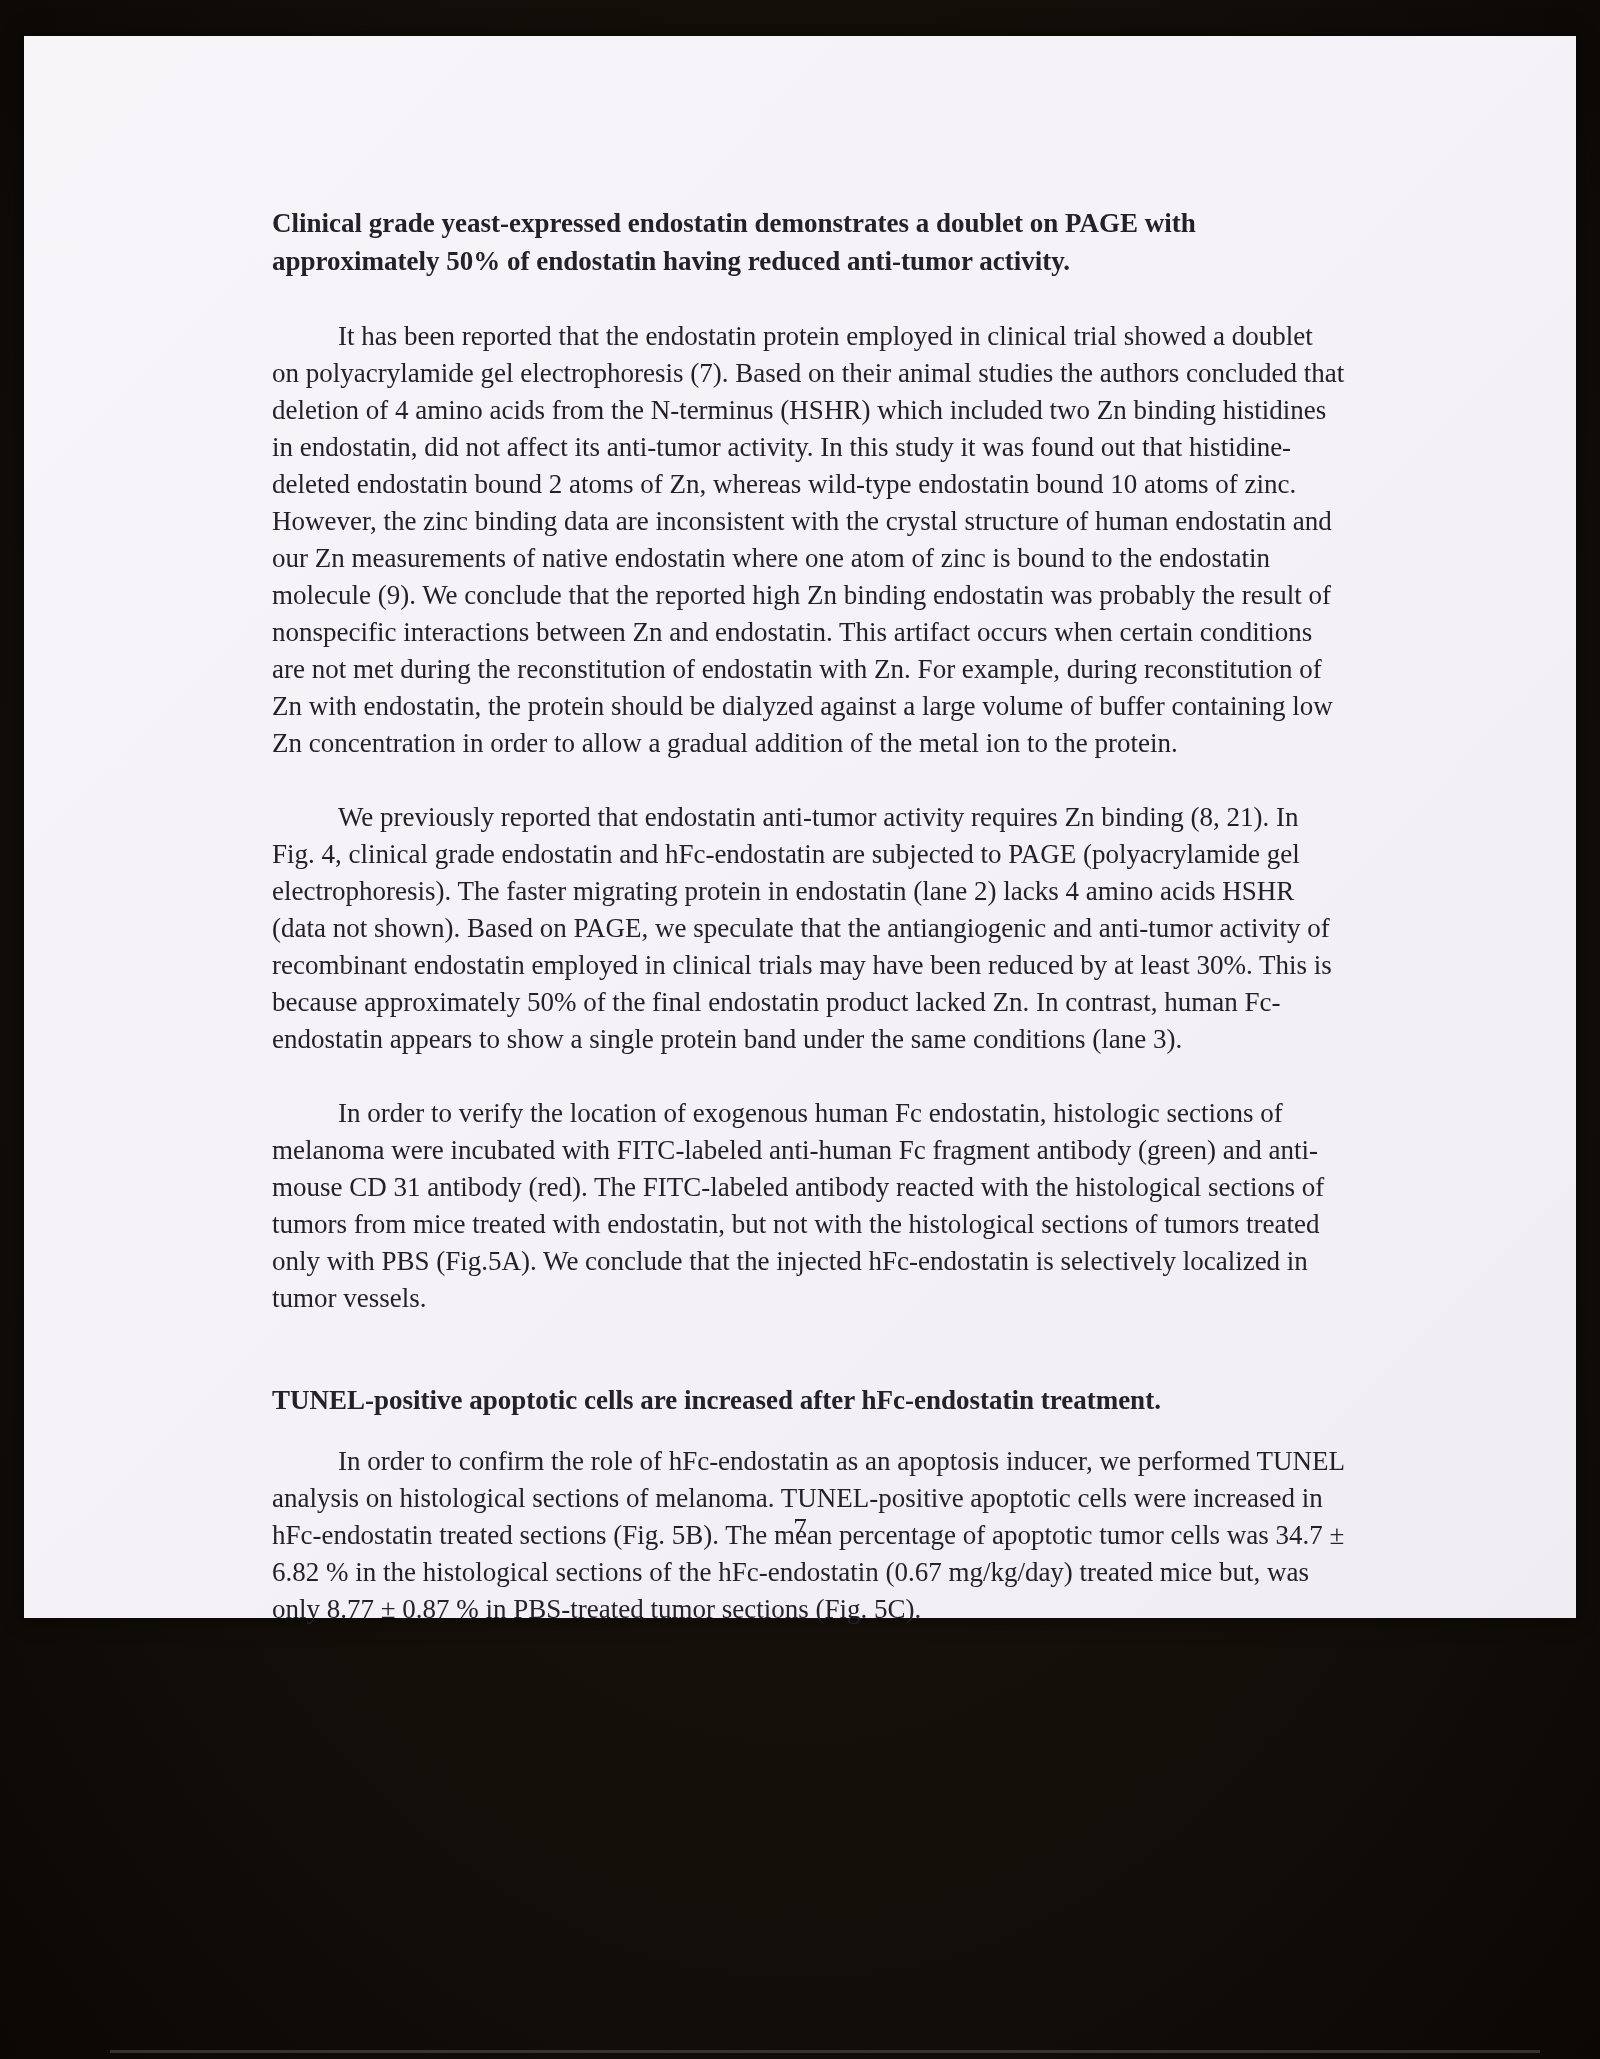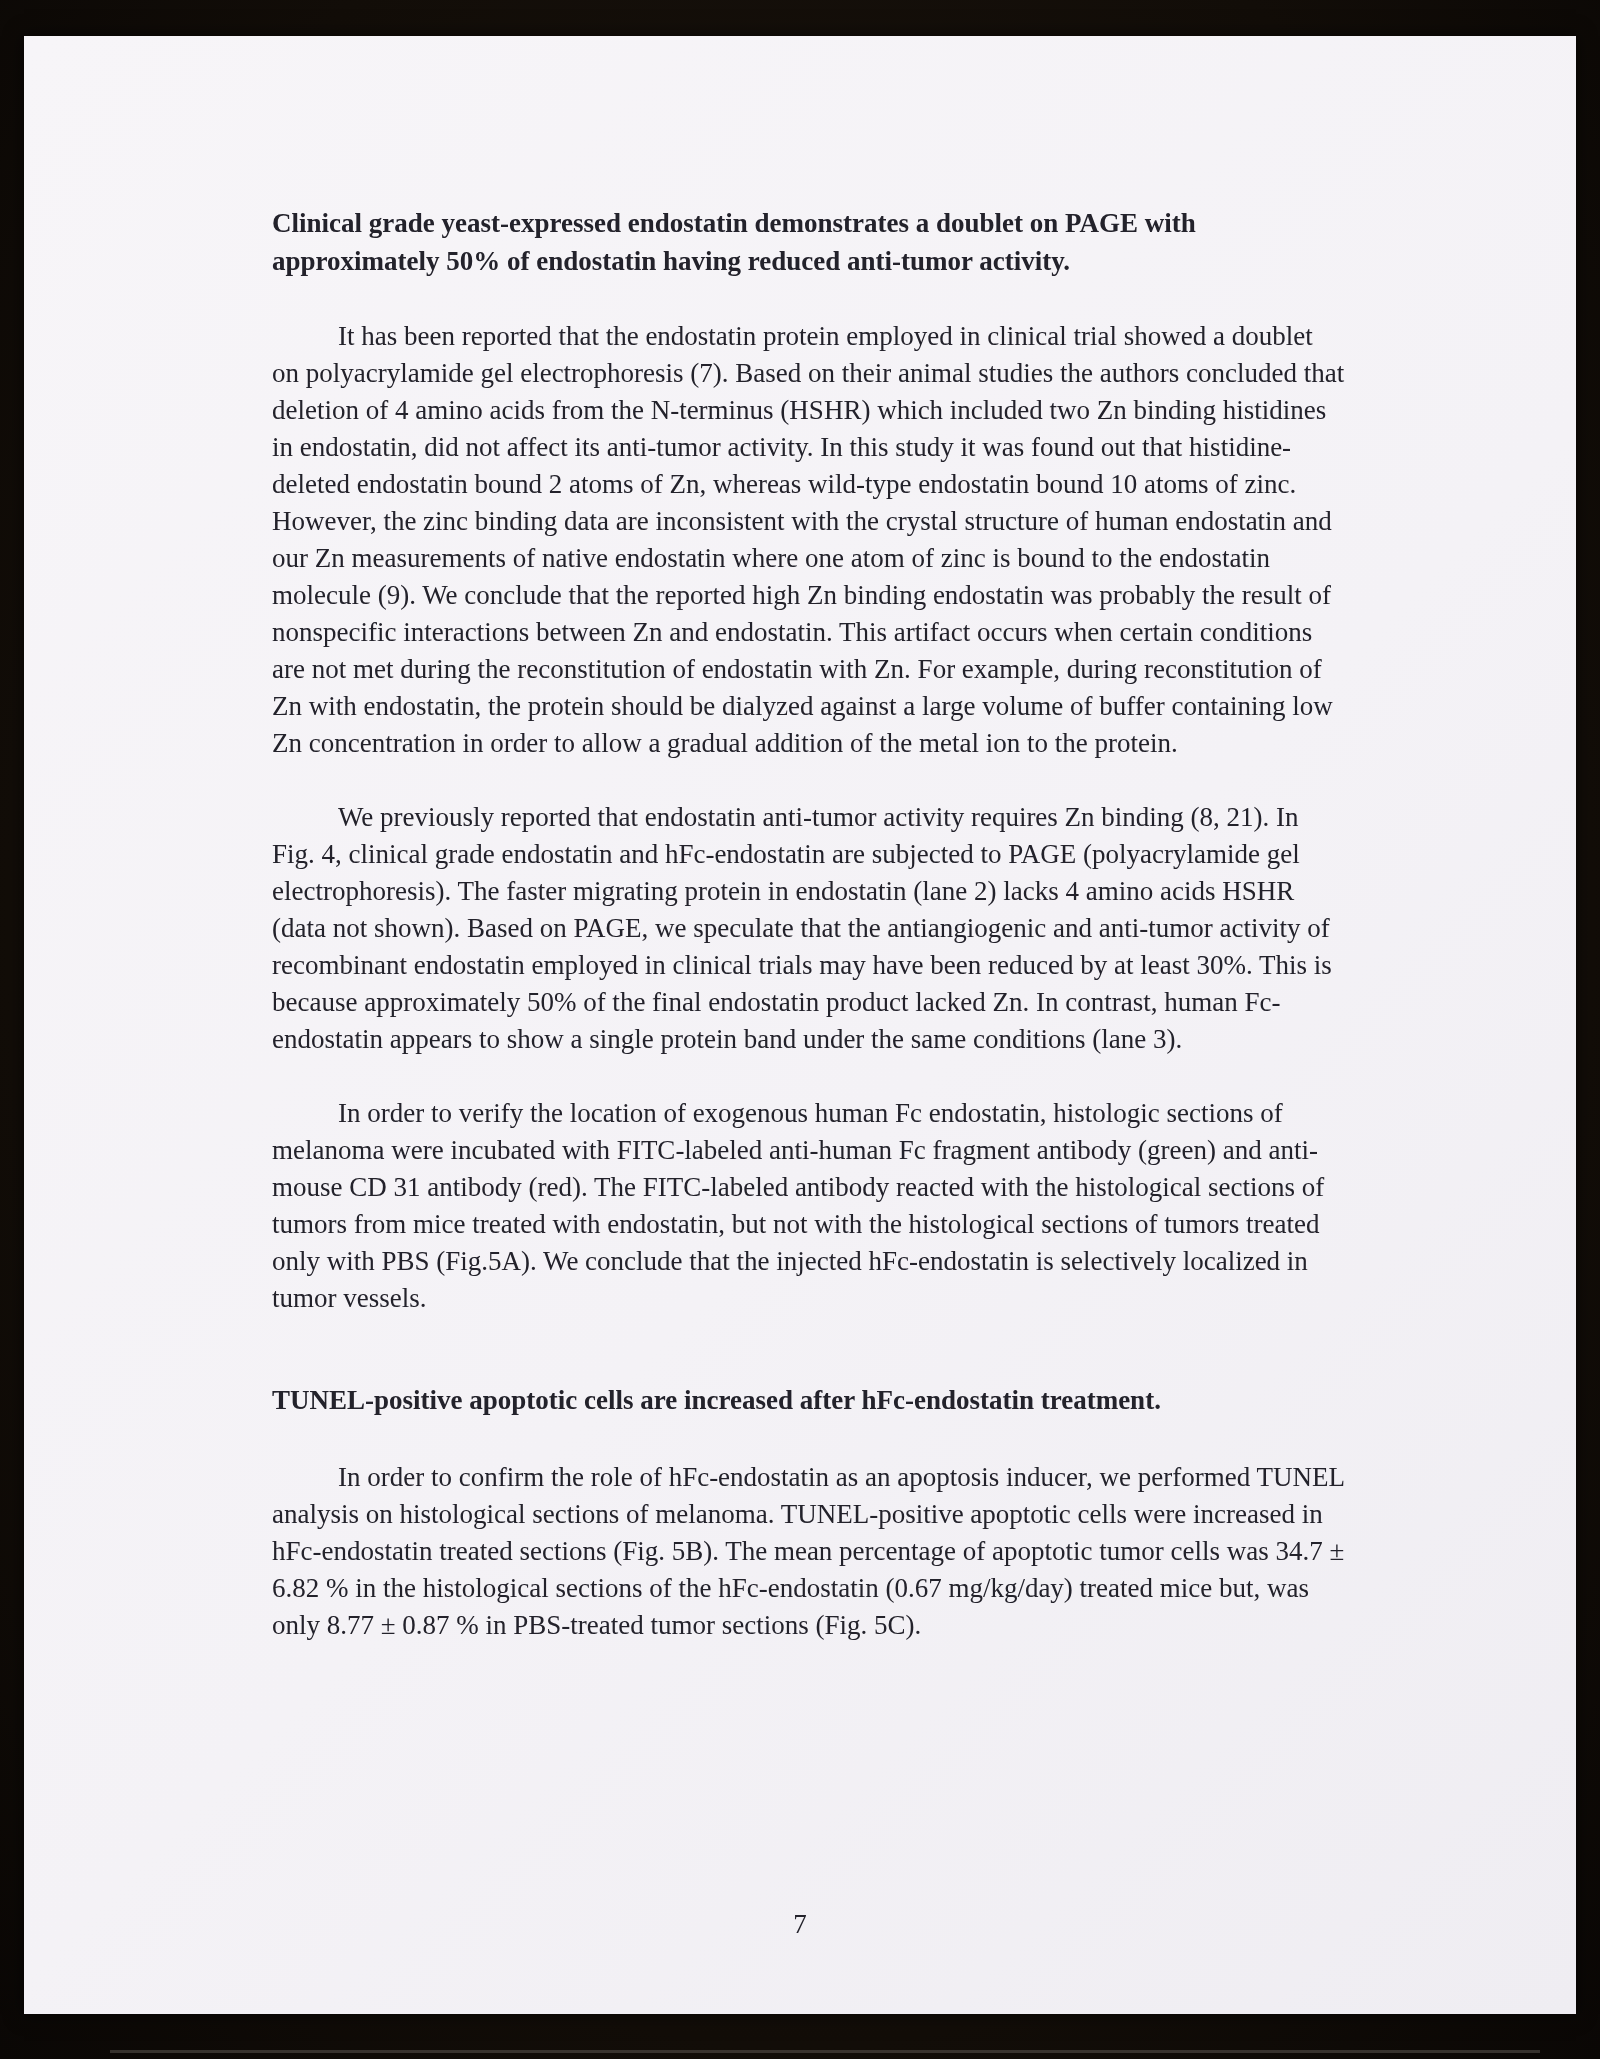--- a/index.html
+++ b/index.html
@@ -17,41 +17,41 @@
     position: relative;
     width: 1600px;
     height: 2059px;
     background: radial-gradient(ellipse at 50% 45%, #1d1610 0%, #120d08 70%, #0a0705 100%);
   }
   .page {
     position: absolute;
     left: 24px;
     top: 36px;
     width: 1552px;
-    height: 1978px;
+    height: 1582px;
     background: linear-gradient(135deg, #f7f5f8 0%, #f4f2f6 55%, #efedf2 100%);
     box-shadow: 0 0 18px rgba(0,0,0,0.6);
     box-sizing: border-box;
     padding: 168px 214px 0 248px;
     color: #23222b;
   }
   .heading {
     font-size: 27px;
     line-height: 38px;
     font-weight: bold;
     margin: 0 0 38px 0;
     text-align: left;
   }
   .heading.h2 {
     margin-top: 18px;
     margin-bottom: 38px;
   }
   .heading.h3 {
     margin-top: 64px;
-    margin-bottom: 40px;
+    margin-bottom: 24px;
   }
   .para {
     font-size: 27px;
     line-height: 37px;
     margin: 0 16px 37px 0;
     text-indent: 66px;
     text-align: left;
   }
   .page-number {
     position: absolute;

